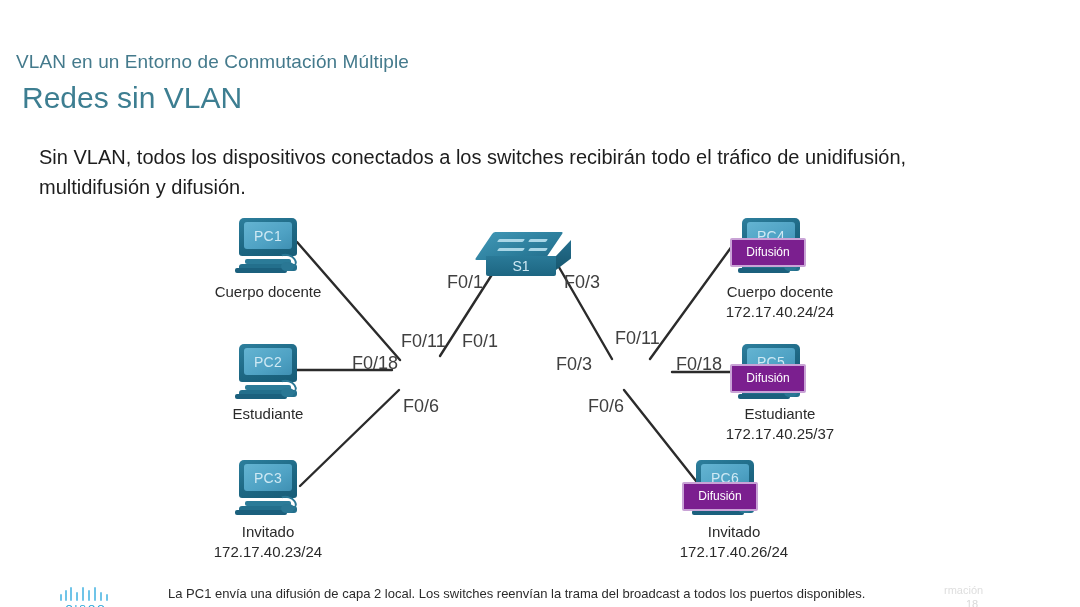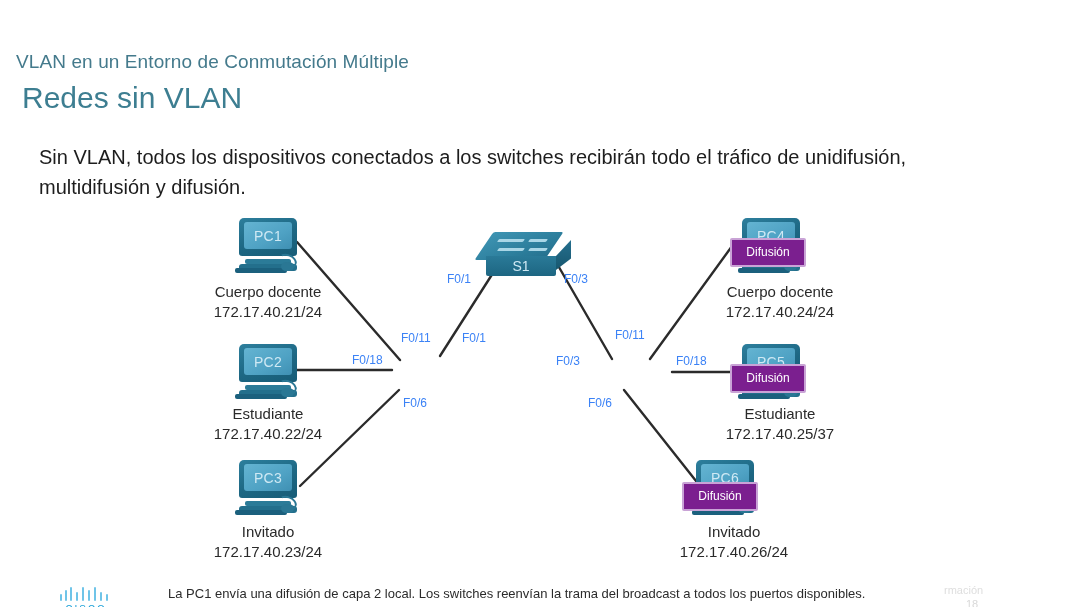--- a/index.html
+++ b/index.html
@@ -121,21 +121,21 @@
   .sw .a2{left:14px;top:16px;width:26px;}
   .sw .a3{left:45px;top:7px;width:18px;}
   .sw .a4{left:45px;top:16px;width:18px;}
 
   
   .dev-caption{
     position:absolute;text-align:center;font-size:15px;line-height:20px;
     color:#2a2a2a;white-space:nowrap;
   }
   .port{
-    position:absolute;font-size:12px;color:#3b82f6;white-space:nowrap;
+    position:absolute;font-size:18px;color:#404040;white-space:nowrap;
   }
 
   
   .footer-note{
     position:absolute;left:168px;top:552px;width:780px;
     font-size:13px;color:#2b2b2b;
   }
   .watermark{
     position:absolute;left:944px;top:550px;
     font-size:11px;color:#dedede;
@@ -198,38 +198,36 @@
         <div class="pclabel">PC1</div>
         <div class="base1"></div>
         <div class="base2"></div>
         <div class="base3"></div>
         <div class="cord"></div>
         <div class="mouse"></div>
       </div>
     </div>
     <div class="dev-caption" style="left:178px;top:78px;width:180px;">
       <div>Cuerpo docente</div>
-      <div>172.17.40.21/24</div>
     </div>
 
     <div class="node" style="left:235px;top:140px;text-align:center;">
       <div class="pc">
         <div class="mon-top"></div>
         <div class="screen"></div>
         <div class="pclabel">PC2</div>
         <div class="base1"></div>
         <div class="base2"></div>
         <div class="base3"></div>
         <div class="cord"></div>
         <div class="mouse"></div>
       </div>
     </div>
     <div class="dev-caption" style="left:178px;top:200px;width:180px;">
       <div>Estudiante</div>
-      <div>172.17.40.22/24</div>
     </div>
 
     <div class="node" style="left:235px;top:256px;">
       <div class="pc">
         <div class="mon-top"></div>
         <div class="screen"></div>
         <div class="pclabel">PC3</div>
         <div class="base1"></div>
         <div class="base2"></div>
         <div class="base3"></div>

